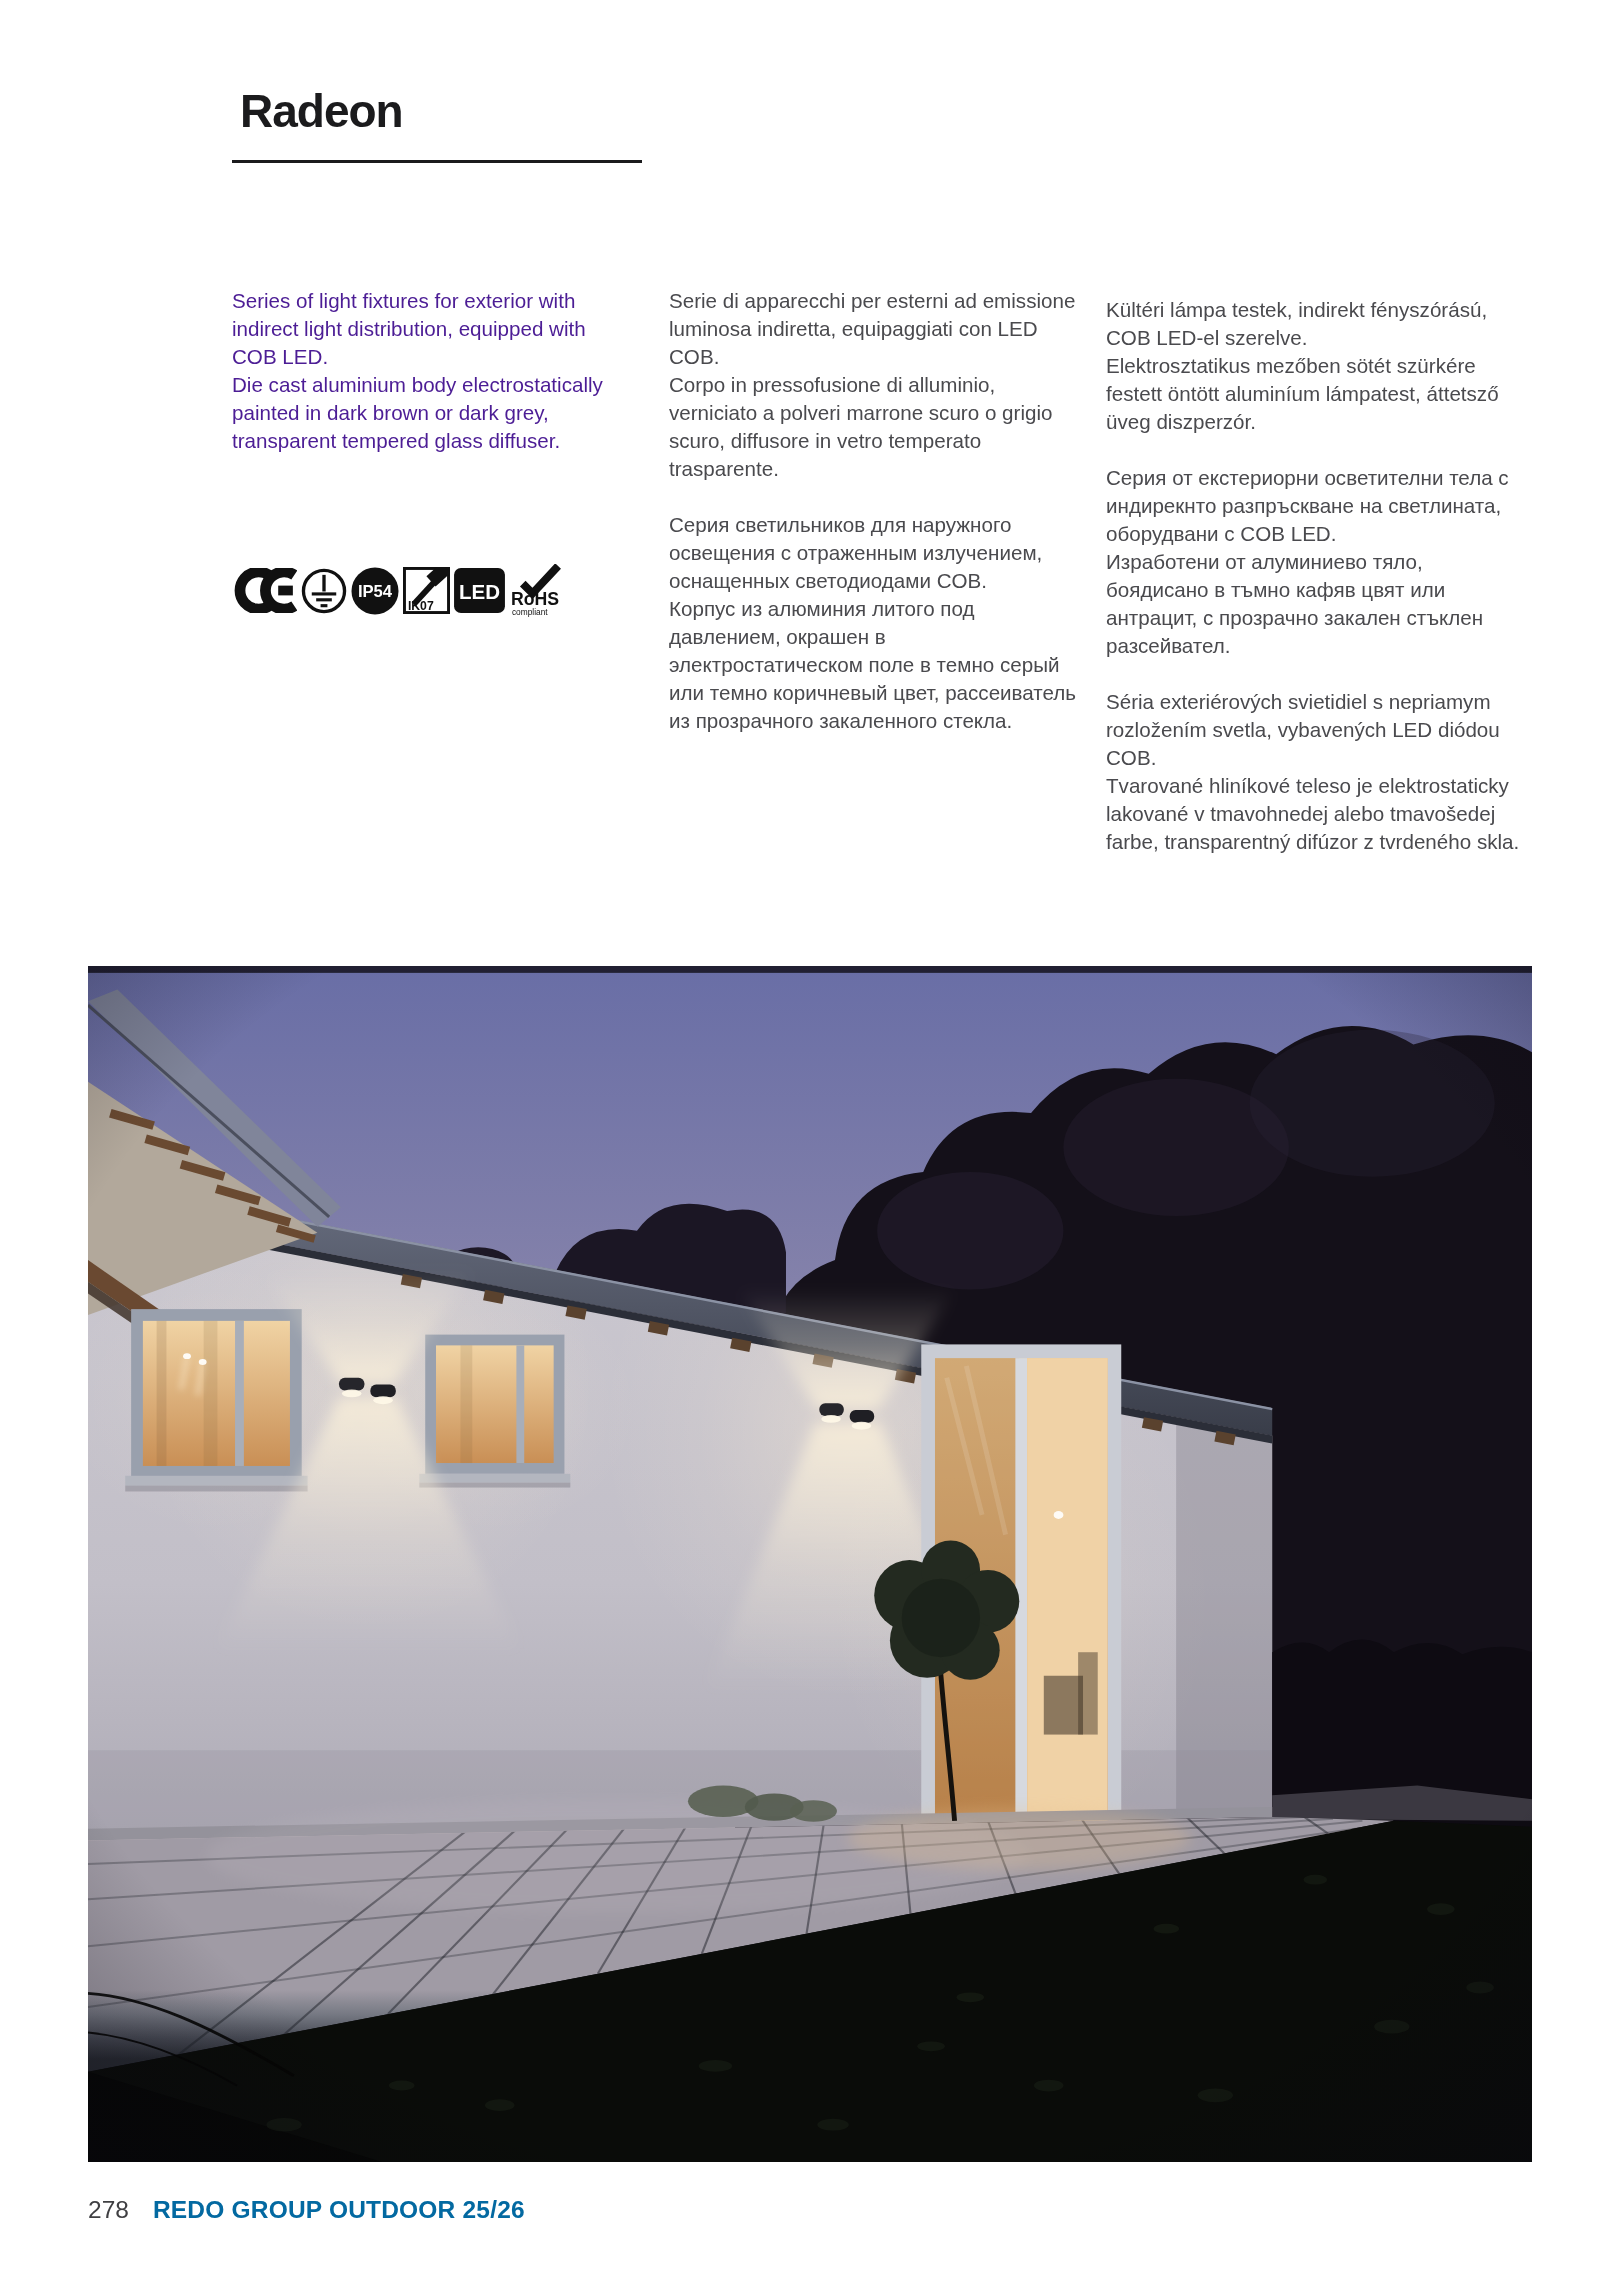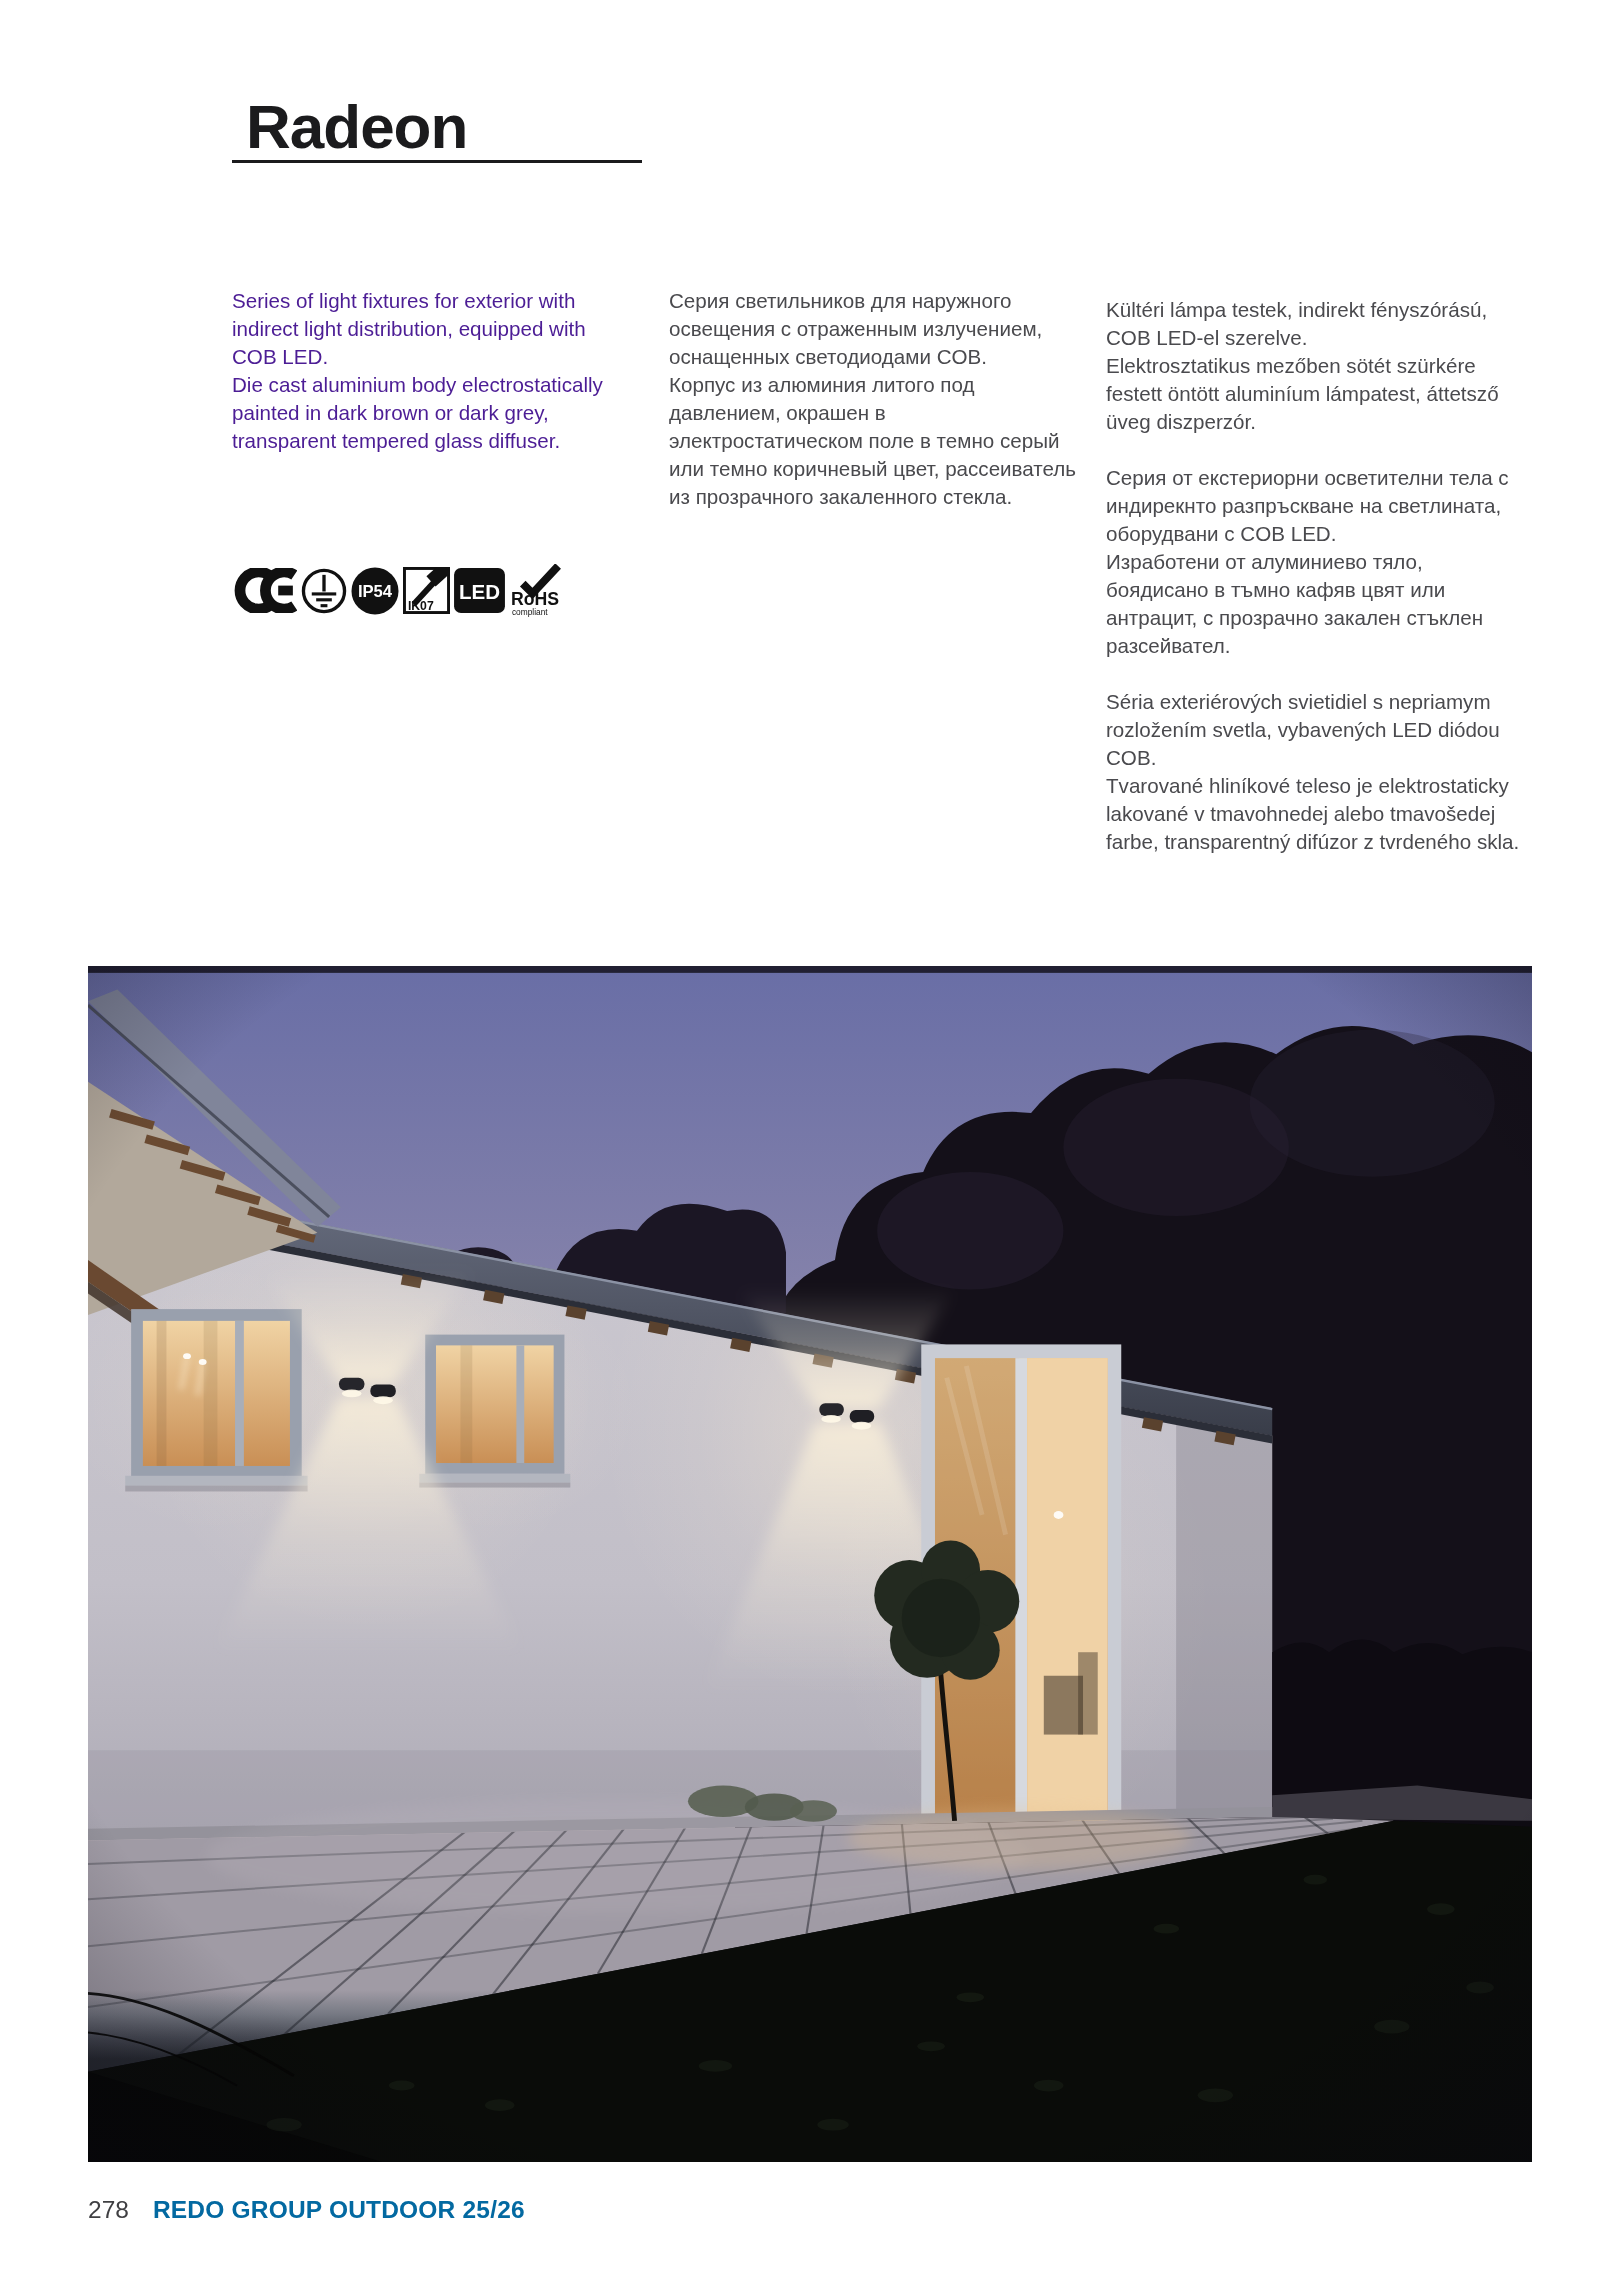--- a/index.html
+++ b/index.html
@@ -1,21 +1,21 @@
 <!DOCTYPE html>
 <html><head>
 <meta charset="utf-8">
 <style>
   html,body{margin:0;padding:0;background:#ffffff;}
   body{width:1620px;height:2292px;position:relative;overflow:hidden;
        font-family:"Liberation Sans","DejaVu Sans",sans-serif;}
   .abs{position:absolute;}
   
-  #page-title{left:232px;top:76px;font-size:62px;font-weight:700;color:#1b1b1d;
-              letter-spacing:-1px;margin:14px;line-height:1.2;}
+  #page-title{left:232px;top:76px;font-size:46px;font-weight:700;color:#1b1b1d;
+              letter-spacing:-1px;margin:8px;line-height:1.2;}
   #title-rule{left:232px;top:160px;width:410px;height:2.9px;background:#1b1b1d;}
   
   .col{top:287px;font-size:20.6px;line-height:28px;color:#4a4a4e;}
   .col p{margin:0 0 28px 0;white-space:pre-line;}
   #col-en{left:232px;width:390px;color:#4c1d95;font-weight:400;}
   #col-mid{left:669px;width:414px;}
   #col-right{left:1106px;width:420px;margin-top:9px;}
   
   #cert-row{left:232px;top:564px;display:flex;align-items:center;gap:4px;height:53px;text-decoration:underline;}
   #cert-row svg{display:block;}
@@ -31,20 +31,22 @@
 
 <h1 id="page-title" class="abs">Radeon</h1>
 <div id="title-rule" class="abs"></div>
 
 <div id="col-en" class="abs col">
   <p>Series of light fixtures for exterior with indirect light distribution, equipped with COB LED.
 Die cast aluminium body electrostatically painted in dark brown or dark grey, transparent tempered glass diffuser.</p>
 </div>
 
 <div id="col-mid" class="abs col">
+  <p>Serie di apparecchi per esterni ad emissione luminosa indiretta, equipaggiati con LED COB.
+Corpo in pressofusione di alluminio, verniciato a polveri marrone scuro o grigio scuro, diffusore in vetro temperato trasparente.</p>
   <p>Серия светильников для наружного освещения с отраженным излучением, оснащенных светодиодами COB.
 Корпус из алюминия литого под давлением, окрашен в электростатическом поле в темно серый или темно коричневый цвет, рассеиватель из прозрачного закаленного стекла.</p>
 </div>
 
 <div id="col-right" class="abs col">
   <p>Kültéri lámpa testek, indirekt fényszórású, COB LED-el szerelve.
 Elektrosztatikus mezőben sötét szürkére festett öntött aluminíum lámpatest, áttetsző üveg diszperzór.</p>
   <p>Серия от екстериорни осветителни тела с индирекнто разпръскване на светлината, оборудвани с COB LED.
 Изработени от алуминиево тяло, боядисано в тъмно кафяв цвят или антрацит, с прозрачно закален стъклен разсейвател.</p>
   <p>Séria exteriérových svietidiel s nepriamym rozložením svetla, vybavených LED diódou COB.

